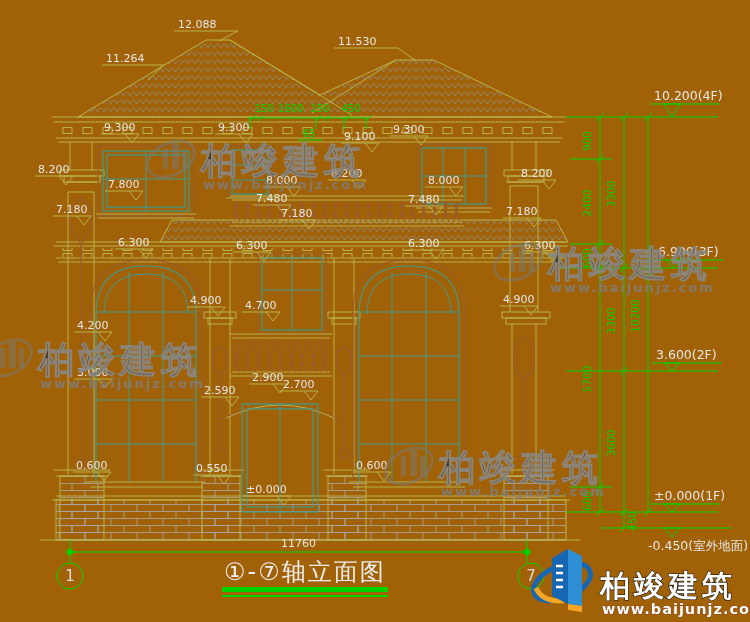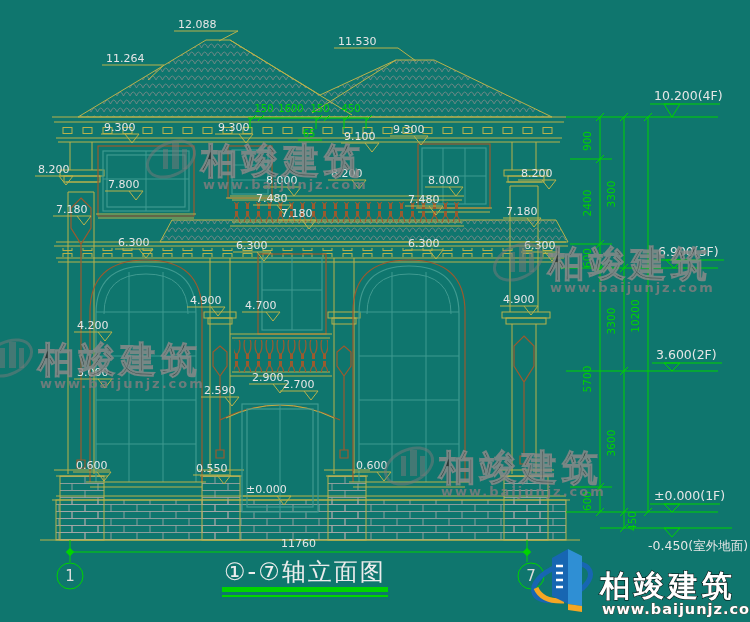--- a/index.html
+++ b/index.html
@@ -1,16 +1,16 @@
 <!DOCTYPE html>
 <html><head>
 <meta charset="utf-8">
 <style>
   html,body{margin:0;padding:0;background:#000;}
-  .stage{position:relative;width:750px;height:622px;background:#0f766e;overflow:hidden;
+  .stage{position:relative;width:750px;height:622px;background:#a16207;overflow:hidden;
          font-family:"DejaVu Sans",sans-serif;}
   svg{display:block}
   
   .y  {stroke:#b9b24b;stroke-width:1;fill:none;}
   .yn {stroke:#b9b24b;stroke-width:1;fill:none;}
   .ya {stroke:#b9b24b;stroke-width:1;fill:none;}
   .rf {stroke:#b9b24b;stroke-width:1;fill:url(#pTile);}
   .t  {stroke:#3f9a90;stroke-width:1;fill:none;}
   .tn {stroke:#3f9a90;stroke-width:1.2;fill:none;}
   .bn {stroke:#9a5a2e;stroke-width:1.2;fill:none;}

